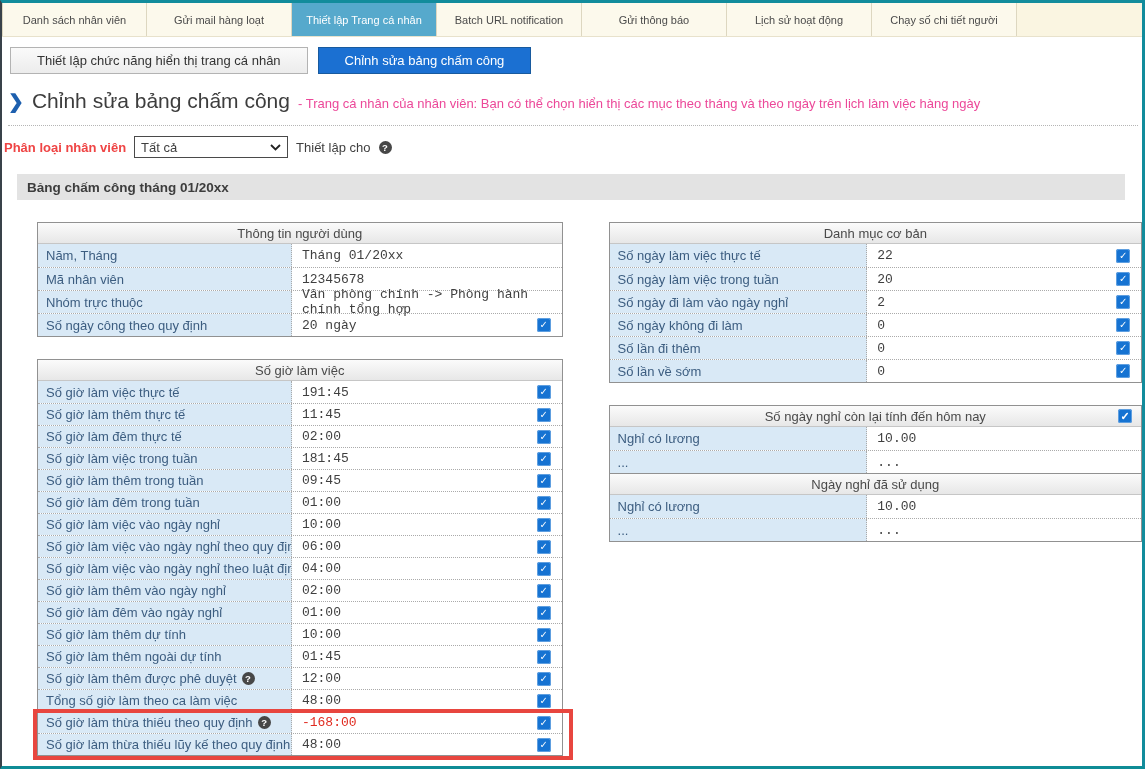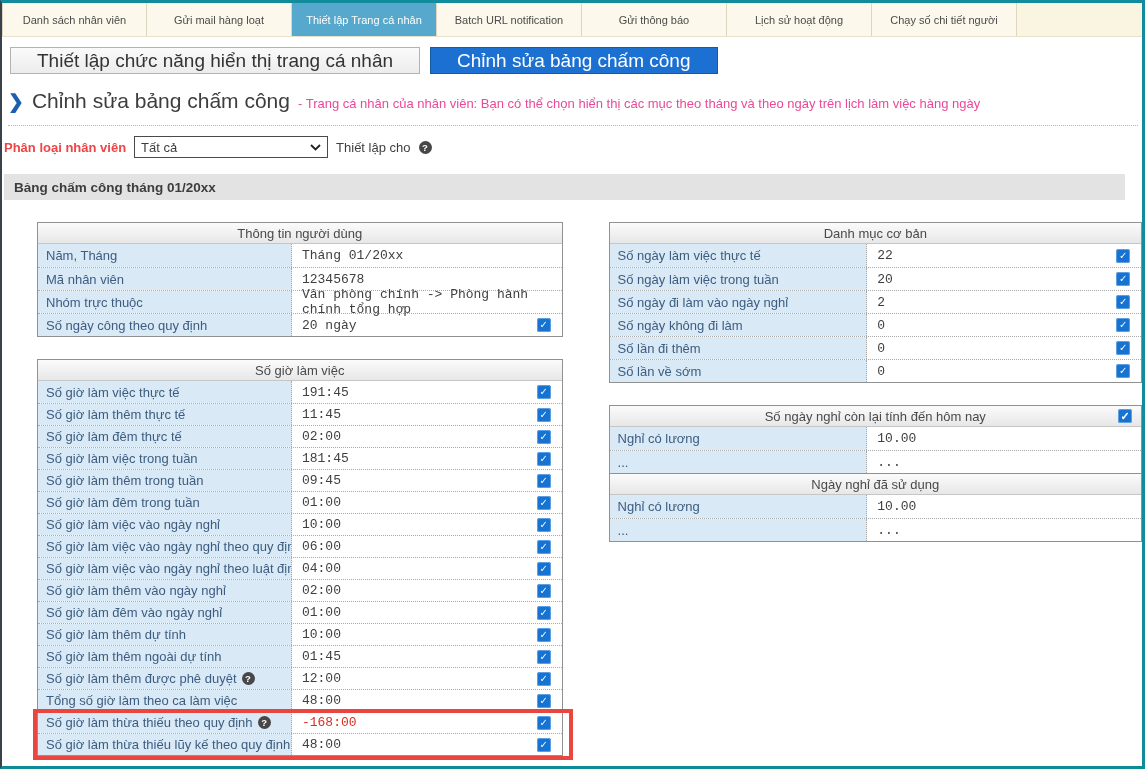--- a/index.html
+++ b/index.html
@@ -16,49 +16,49 @@
     width:145px; display:flex; align-items:center; justify-content:center;
     color:#4a4a4a; background:#fcf9ec; border-right:1px solid #ddd7c0;
     cursor:pointer; white-space:nowrap; font-size:11px;
   }
   .tab:first-child { border-left:1px solid #ddd7c0; }
   .tab.active { background:#56a9cc; color:#fff; }
   
   .subbar { padding:10px 8px 0 8px; height:40px; display:flex; gap:10px; }
   .btn {
     height:27px; padding:0 26px; display:flex; align-items:center; justify-content:center;
-    font-size:19px; cursor:pointer; white-space:nowrap;
+    font-size:13px; cursor:pointer; white-space:nowrap;
   }
   .btn.gray { background:linear-gradient(#fafafa,#ececec); border:1px solid #b3b3b3; color:#333; }
   .btn.blue { background:#1b70d2; border:1px solid #185a9e; color:#fff; }
   
   .title-row {
     margin:12px 4px 0 6px; padding-bottom:12px;
     border-bottom:1px dotted #b5b5b5;
     display:flex; align-items:baseline; gap:8px;
   }
   .chev { color:#1d5fae; font-size:19px; font-weight:bold; align-self:center; }
   .page-title { font-size:21px; color:#3d3d3d; font-weight:400; white-space:nowrap; }
   .page-sub { font-size:13px; color:#ec4899; white-space:nowrap; }
   
   .filter-row { margin:10px 0 0 2px; display:flex; align-items:center; gap:8px; }
   .filter-label { font-weight:bold; color:#ef4444; }
   .sel {
-    width:194px; height:22px; border:1px solid #4a4a4a; background:#fff;
+    width:154px; height:22px; border:1px solid #4a4a4a; background:#fff;
     display:flex; align-items:center; padding:0 6px; cursor:pointer; position:relative;
   }
   .sel .sel-arrow { position:absolute; right:6px; top:7px; }
   .help {
     display:inline-block; width:13px; height:13px; border-radius:50%;
     background:#474747; color:#fff; font-size:9.5px; font-weight:bold;
     text-align:center; line-height:13px; cursor:pointer; flex:none;
   }
   
   .section-bar {
-    margin:16px 17px 0 2px; height:26px; background:#e3e3e3;
+    margin:16px 17px 0 15px; height:26px; background:#e3e3e3;
     display:flex; align-items:center; padding-left:10px;
     font-weight:bold; color:#3d3d3d; font-size:13.5px;
   }
   
   .content { display:flex; margin:22px 0 0 3px; gap:46px;padding-left:32px; }
   .col-left  { width:534px; }
   .col-right { width:542px; }
   
   .tbl { border:1px solid #919191; position:relative; background:#fff; }
   .tbl + .tbl { margin-top:22px; }

